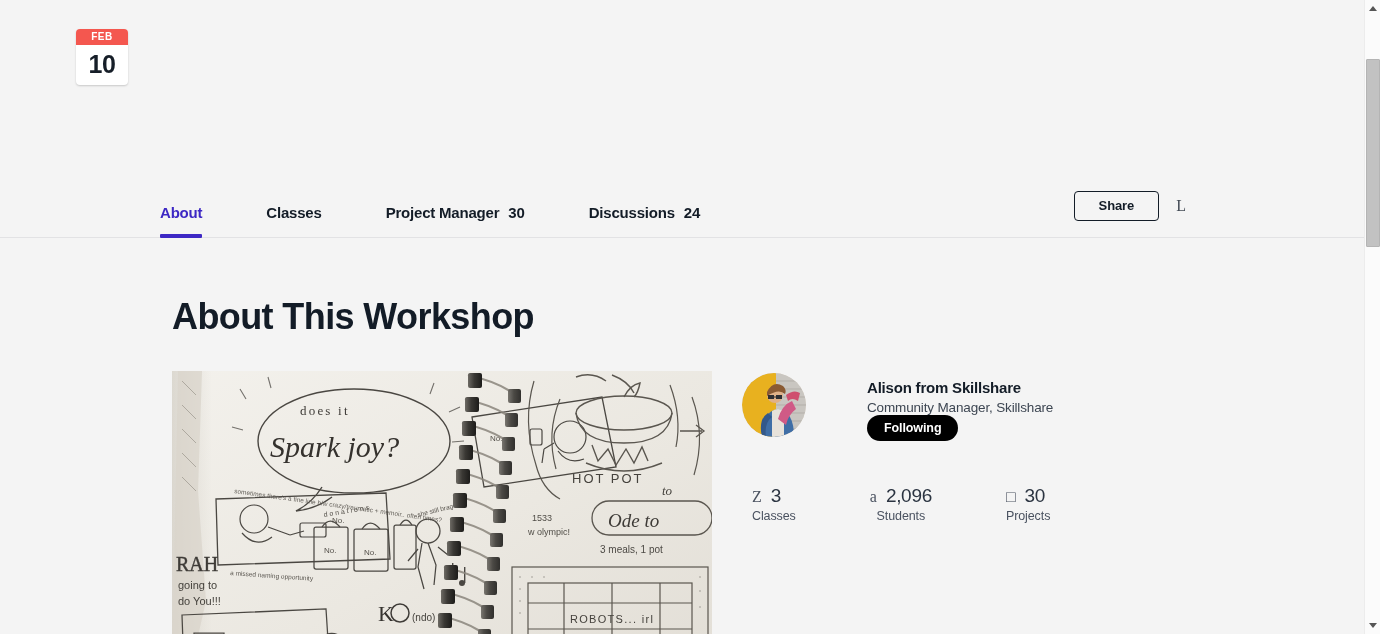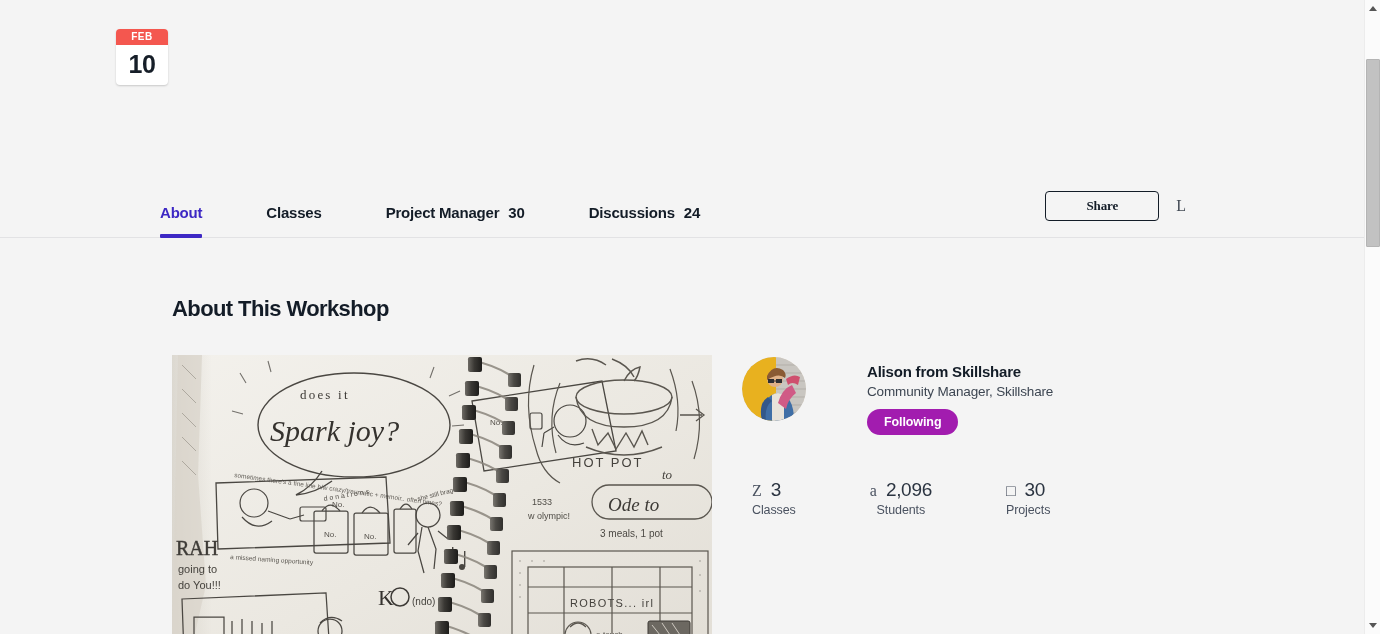--- a/index.html
+++ b/index.html
@@ -27,21 +27,21 @@
 
   
   .header {
     position: relative;
     padding: 14px 0 0 0;
     height: 238px;
   }
   .hdr-inner {
     display: flex;
     align-items: flex-start;
-    padding-left: 116px;
+    padding-left: 76px;
   }
   .cal-icon {
     width: 52px;
     height: 56px;
     border-radius: 4px;
     overflow: hidden;
     background: #ffffff;
     box-shadow: 0 1px 2px rgba(0,0,0,.18);
     flex: 0 0 auto;
     margin-top: 15px;
@@ -130,44 +130,44 @@
     bottom: 16px;
     display: flex;
     align-items: center;
     gap: 13px;
   }
   .share-btn {
     background: transparent;
     border: 1px solid #131c27;
     border-radius: 4px;
     color: #131c27;
-    font-family: Liberation Serif, serif;
+    font-family: Liberation Sans, sans-serif;
     font-size: 13px;
     font-weight: bold;
     letter-spacing: -.1px;
-    padding: 7px 40px;
+    padding: 7px 24px;
     cursor: pointer;
     line-height: 14px;
   }
   .glyph-btn {
     background: none; border: none;
     font-family: "Liberation Serif", serif;
     font-size: 16px;
     color: #424a54;
     cursor: pointer;
     padding: 2px 4px;
     line-height: 16px;
   }
 
   
   .content { padding: 0 0 0 172px; }
   .section-title {
     margin: 0;
     padding-top: 58px;
-    font-size: 22px;
+    font-size: 36px;
     font-weight: bold;
     color: #131c27;
     letter-spacing: -.6px;
   }
   .about-grid {
     display: flex;
     margin-top: 33px;
     align-items: flex-start;
   }
 
@@ -205,22 +205,22 @@
     letter-spacing: -.2px;
   }
   .author-role {
     margin-top: 4px;
     font-size: 13.5px;
     color: #3d4652;
     letter-spacing: -.15px;
   }
   .follow-pill {
     display: inline-block;
-    margin-top: 10px;
-    background: #a21caf;
+    margin-top: 0;
+    background: #000000;
     color: #ffffff;
     font-size: 12.5px;
     font-weight: bold;
     letter-spacing: -.1px;
     border: none;
     border-radius: 20px;
     padding: 6px 17px;
     cursor: pointer;
     font-family: inherit;
     line-height: 14px;

